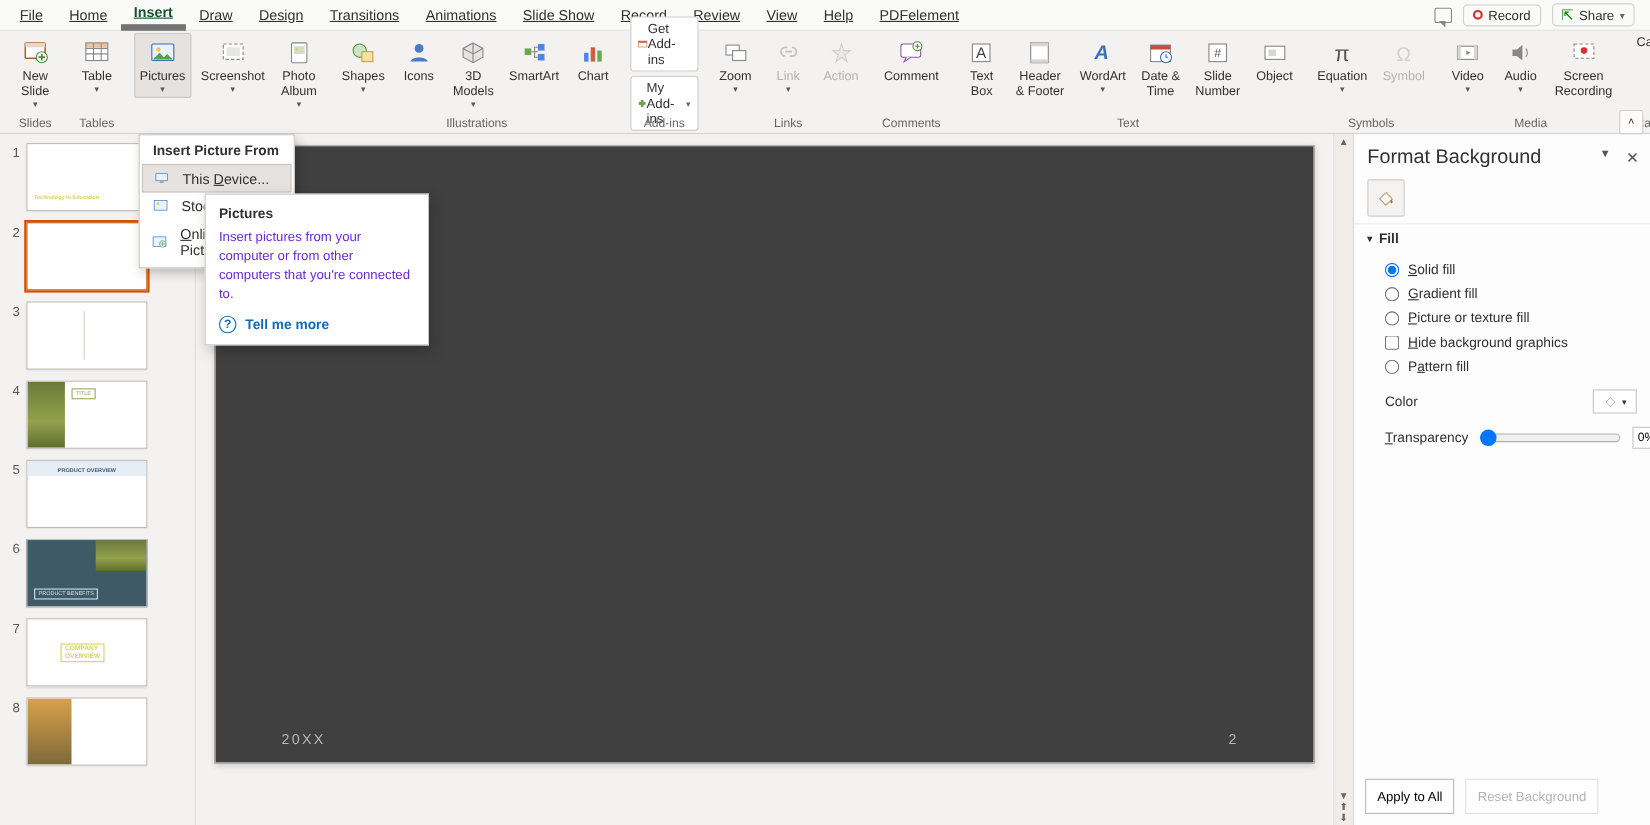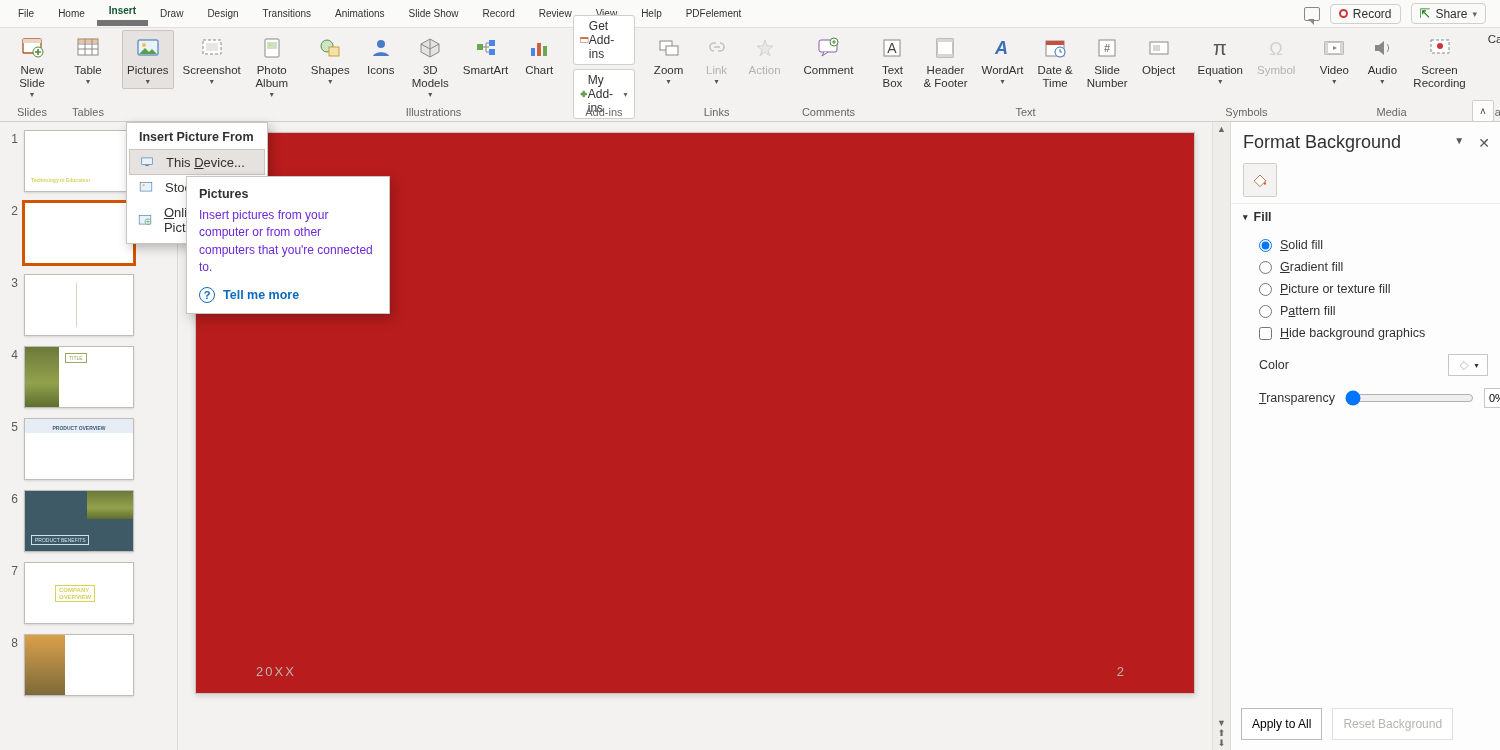--- a/index.html
+++ b/index.html
@@ -1,20 +1,20 @@
 <!DOCTYPE html>
 <html><head>
 <meta charset="utf-8">
 <style>
   * { box-sizing: border-box; margin: 0; padding: 0; font-family: "Segoe UI", Arial, sans-serif; }
   html, body { width: 1500px; height: 750px; background: #f3f2f1; overflow: hidden; font-size: 12px; color: #323130; }
 
   
   .tabbar { display: flex; align-items: center; height: 28px; padding: 0 6px; gap: 0; background:#fafaf9; border-bottom: 1px solid #e1dfdd; }
-  .tabbar .tab { padding: 4px 12px; cursor: pointer; font-size: 10px; }
+  .tabbar .tab { padding: 4px 12px; cursor: pointer; font-size: 13px; text-decoration: underline; }
   .tabbar .tab.active { color:#14532d; border-bottom: 6px solid #737373; font-weight:600; }
   .tabbar .spacer { flex: 1; }
   .tabbar .right { display:flex; align-items:center; gap:10px; padding-right: 8px; }
   .tabbar .pill { border:1px solid #cfcfcf; border-radius:4px; padding:2px 8px; display:flex; align-items:center; gap:5px; font-size:12px; cursor:pointer; }
   .rec-dot{ width:9px;height:9px;border-radius:50%;border:2px solid #d13438; display:inline-block;}
   .share-ic{ color:#107c10; font-size:13px; }
   .comment-ic{ width:16px;height:14px;border:1.3px solid #888;border-radius:2px;position:relative;}
   .comment-ic::after{content:"";position:absolute;bottom:-5px;left:3px;width:0;height:0;border:3px solid transparent;border-top-color:#888;border-right-color:#888;}
 
   
@@ -44,21 +44,21 @@
   
   .thumbs { width:178px; background:#f3f2f1; border-right:1px solid #dcdad7; overflow-y:auto; padding:8px 4px 0 4px; position:relative;}
   .thumb { display:flex; gap:6px; margin-bottom:10px; }
   .thumb .num { width:14px; text-align:right; font-size:12px; color:#5a5a5a; padding-top:2px;}
   .thumb .mini { width:110px; height:62px; border:1px solid #bfbdba; background:#fff; box-shadow:0 1px 2px rgba(0,0,0,.12); position:relative; overflow:hidden;}
   .thumb.sel .mini { outline:2px solid #d35400; border-color:#d35400; }
   .thumbs::-webkit-scrollbar{width:16px;} .thumbs::-webkit-scrollbar-thumb{background:#cfccc8;}
 
   
   .canvaswrap { flex:1; background:#f3f2f1; display:flex; align-items:flex-start; justify-content:center; position:relative; overflow:auto;}
-  .slide { margin-top:10px; width: 1000px; height: 562px; background:#b91c1c; border:1px solid #c9c6c2; box-shadow:0 2px 6px rgba(0,0,0,.15); position:relative;}
+  .slide { margin-top:10px; width: 1000px; height: 562px; background:#404040; border:1px solid #c9c6c2; box-shadow:0 2px 6px rgba(0,0,0,.15); position:relative;}
   .slide .footL { position:absolute; bottom:14px; left:60px; color:#b8b5b1; font-size:13px; letter-spacing:2px;}
   .slide .footR { position:absolute; bottom:14px; right:70px; color:#b8b5b1; font-size:13px;}
   .vscroll { width:18px; background:#efedea; border-left:1px solid #e1dfdd; display:flex; flex-direction:column; align-items:center; justify-content:space-between; padding:2px 0;}
   .vscroll .arrow{ font-size:9px; color:#666; cursor:pointer; }
   .vscroll .track{ flex:1; }
 
   
   .rpane { width:270px; background:#fdfdfd; border-left:1px solid #dcdad7; display:flex; flex-direction:column; }
   .rpane .title { display:flex; align-items:center; justify-content:space-between; padding:10px 10px 6px 12px;}
   .rpane .title h2 { font-size:18px; font-weight:400; color:#323130;}
@@ -581,26 +581,26 @@
         </label>
       <label>
           <input type="radio" name="fill" style="">
           <span><u>G</u>radient fill</span>
         </label>
       <label>
           <input type="radio" name="fill" style="">
           <span><u>P</u>icture or texture fill</span>
         </label>
       <label>
+          <input type="checkbox" style="">
+          <span><u>H</u>ide background graphics</span>
+        </label>
+      <label>
           <input type="radio" name="fill" style="">
           <span>P<u>a</u>ttern fill</span>
-        </label>
-      <label>
-          <input type="checkbox" style="">
-          <span><u>H</u>ide background graphics</span>
         </label>
     </div>
     <div class="row2">
       <span>Color</span>
       <span class="colorbtn">
           <svg width="14" height="14" viewBox="0 0 24 24">
             <path d="M5 13l7-7 7 7-7 7z" fill="#fff" stroke="#888"></path>
           </svg>
           <span style="font-size:8px">▾</span>
         </span>

